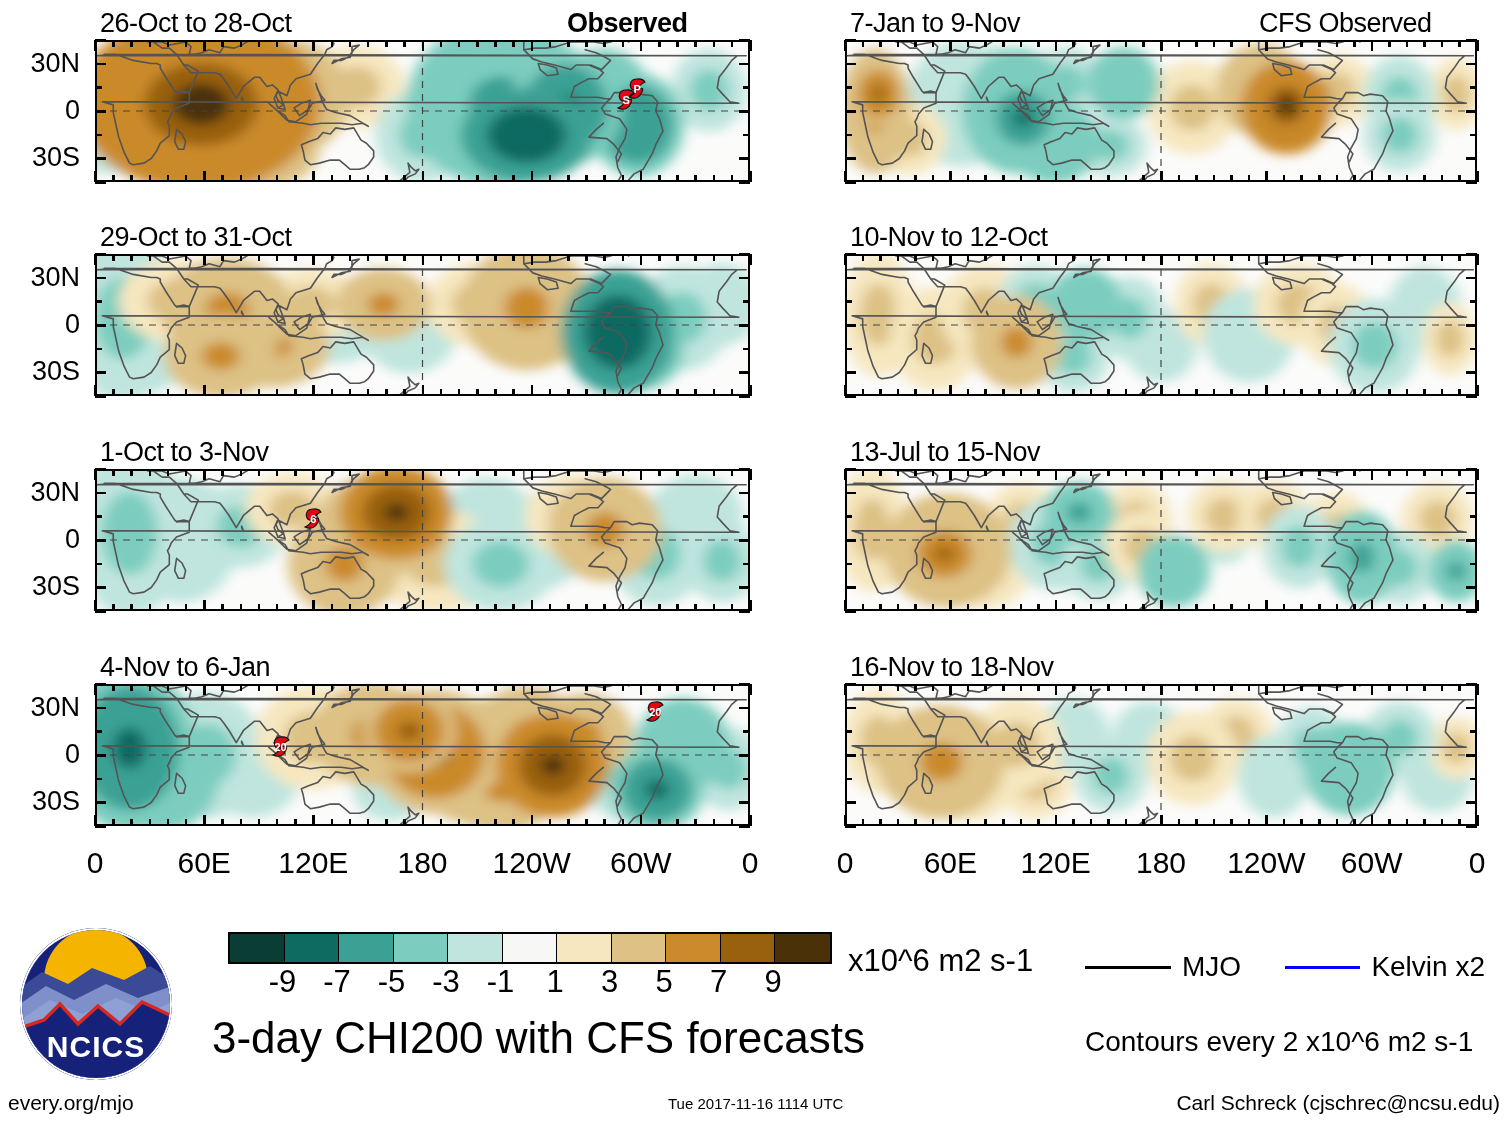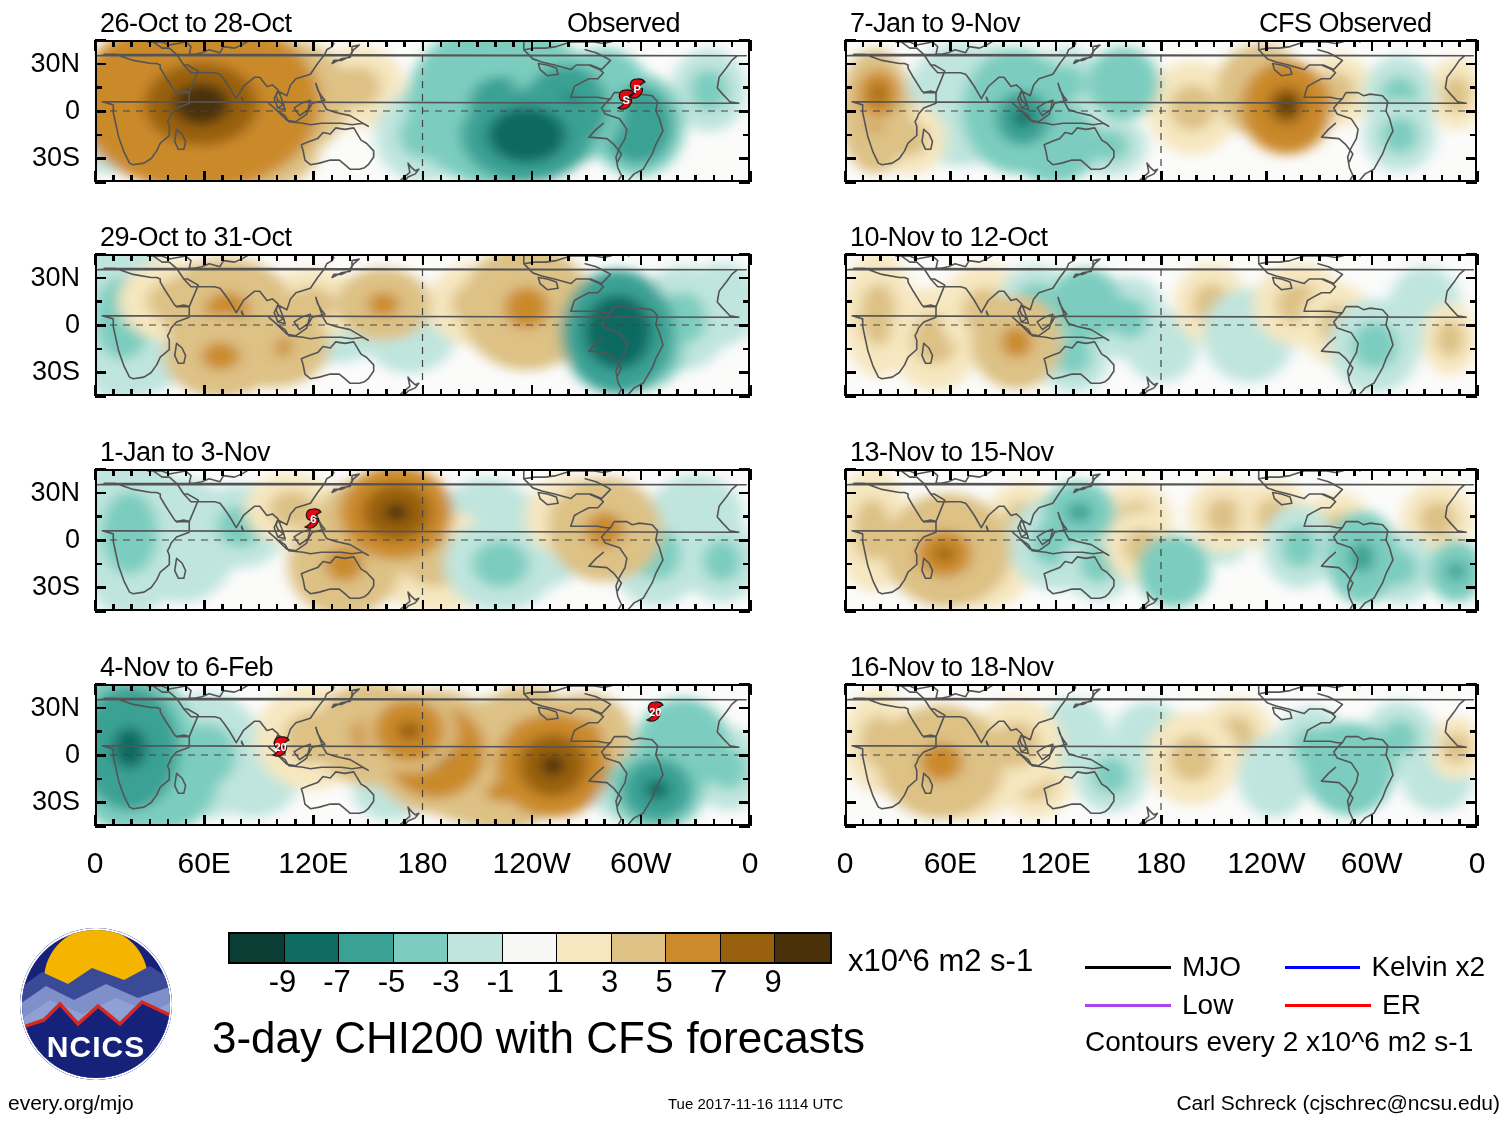--- a/index.html
+++ b/index.html
@@ -62,21 +62,21 @@
   .tc-num{position:absolute;left:0;top:0;width:22px;height:26px;color:#fff;
           font-size:11px;font-weight:bold;display:flex;align-items:center;
           justify-content:center;}
 </style>
 </head>
 <body>
 
 <div class="panel-grid">
     <div class="map-panel" style="left: 0px; top: 0px;">
       <div class="panel-title" style="left: 100px; top: 10px;">26-Oct to 28-Oct</div>
-      <div class="panel-title" style="left: 567px; top: 10px;">Observed</div>
+      <div class="panel-title" style="left: 567px; top: 10px; font-weight: bold;">Observed</div>
       <div class="map-frame" style="left: 95px; top: 40px; width: 655px; height: 142px;">
         <svg class="map-canvas" viewBox="0 0 1000 300" preserveAspectRatio="none">
           <rect x="0" y="0" width="1000" height="300" fill="#fbfbfa"></rect>
           <defs>
             <filter id="fobs1" x="-30%" y="-60%" width="160%" height="220%">
               <feGaussianBlur stdDeviation="11"></feGaussianBlur>
             </filter>
           </defs>
           <g filter="url(#fobs1)">
             <ellipse cx="60.0" cy="112.5" rx="72.5" ry="113.1" fill="#f6e7c0"></ellipse>
@@ -416,21 +416,21 @@
       <div class="tick" style="left: 95px; top: 324px; width: 11px; height: 2.5px;"></div>
       <div class="tick" style="left: 739px; top: 324px; width: 11px; height: 2.5px;"></div>
       <div class="tick" style="left: 95px; top: 347.667px; width: 7px; height: 2.5px;"></div>
       <div class="tick" style="left: 743px; top: 347.667px; width: 7px; height: 2.5px;"></div>
       <div class="tick" style="left: 95px; top: 371.333px; width: 11px; height: 2.5px;"></div>
       <div class="tick" style="left: 739px; top: 371.333px; width: 11px; height: 2.5px;"></div>
       <div class="tick" style="left: 95px; top: 395px; width: 11px; height: 2.5px;"></div>
       <div class="tick" style="left: 739px; top: 395px; width: 11px; height: 2.5px;"></div>
     </div>
     <div class="map-panel" style="left: 0px; top: 0px;">
-      <div class="panel-title" style="left: 100px; top: 439px;">1-Jan to 3-Nov</div>
+      <div class="panel-title" style="left: 100px; top: 439px;">1-Oct to 3-Nov</div>
       <div class="map-frame" style="left: 95px; top: 469px; width: 655px; height: 142px;">
         <svg class="map-canvas" viewBox="0 0 1000 300" preserveAspectRatio="none">
           <rect x="0" y="0" width="1000" height="300" fill="#fbfbfa"></rect>
           <defs>
             <filter id="fobs3" x="-30%" y="-60%" width="160%" height="220%">
               <feGaussianBlur stdDeviation="11"></feGaussianBlur>
             </filter>
           </defs>
           <g filter="url(#fobs3)">
             <ellipse cx="130.0" cy="150.0" rx="87.0" ry="135.7" fill="#bfe5de"></ellipse>
@@ -585,21 +585,21 @@
       <div class="tick" style="left: 95px; top: 539px; width: 11px; height: 2.5px;"></div>
       <div class="tick" style="left: 739px; top: 539px; width: 11px; height: 2.5px;"></div>
       <div class="tick" style="left: 95px; top: 562.667px; width: 7px; height: 2.5px;"></div>
       <div class="tick" style="left: 743px; top: 562.667px; width: 7px; height: 2.5px;"></div>
       <div class="tick" style="left: 95px; top: 586.333px; width: 11px; height: 2.5px;"></div>
       <div class="tick" style="left: 739px; top: 586.333px; width: 11px; height: 2.5px;"></div>
       <div class="tick" style="left: 95px; top: 610px; width: 11px; height: 2.5px;"></div>
       <div class="tick" style="left: 739px; top: 610px; width: 11px; height: 2.5px;"></div>
     </div>
     <div class="map-panel" style="left: 0px; top: 0px;">
-      <div class="panel-title" style="left: 100px; top: 654px;">4-Nov to 6-Feb</div>
+      <div class="panel-title" style="left: 100px; top: 654px;">4-Nov to 6-Jan</div>
       <div class="map-frame" style="left: 95px; top: 684px; width: 655px; height: 142px;">
         <svg class="map-canvas" viewBox="0 0 1000 300" preserveAspectRatio="none">
           <rect x="0" y="0" width="1000" height="300" fill="#fbfbfa"></rect>
           <defs>
             <filter id="fobs4" x="-30%" y="-60%" width="160%" height="220%">
               <feGaussianBlur stdDeviation="11"></feGaussianBlur>
             </filter>
           </defs>
           <g filter="url(#fobs4)">
             <ellipse cx="240.0" cy="195.0" rx="72.5" ry="90.5" fill="#bfe5de"></ellipse>
@@ -1119,21 +1119,21 @@
       <div class="tick" style="left: 845px; top: 324px; width: 11px; height: 2.5px;"></div>
       <div class="tick" style="left: 1466px; top: 324px; width: 11px; height: 2.5px;"></div>
       <div class="tick" style="left: 845px; top: 347.667px; width: 7px; height: 2.5px;"></div>
       <div class="tick" style="left: 1470px; top: 347.667px; width: 7px; height: 2.5px;"></div>
       <div class="tick" style="left: 845px; top: 371.333px; width: 11px; height: 2.5px;"></div>
       <div class="tick" style="left: 1466px; top: 371.333px; width: 11px; height: 2.5px;"></div>
       <div class="tick" style="left: 845px; top: 395px; width: 11px; height: 2.5px;"></div>
       <div class="tick" style="left: 1466px; top: 395px; width: 11px; height: 2.5px;"></div>
     </div>
     <div class="map-panel" style="left: 0px; top: 0px;">
-      <div class="panel-title" style="left: 850px; top: 439px;">13-Nov to 15-Nov</div>
+      <div class="panel-title" style="left: 850px; top: 439px;">13-Jul to 15-Nov</div>
       <div class="map-frame" style="left: 845px; top: 469px; width: 632px; height: 142px;">
         <svg class="map-canvas" viewBox="0 0 1000 300" preserveAspectRatio="none">
           <rect x="0" y="0" width="1000" height="300" fill="#fbfbfa"></rect>
           <defs>
             <filter id="ffcs3" x="-30%" y="-60%" width="160%" height="220%">
               <feGaussianBlur stdDeviation="11"></feGaussianBlur>
             </filter>
           </defs>
           <g filter="url(#ffcs3)">
             <ellipse cx="40.0" cy="127.5" rx="58.0" ry="135.7" fill="#f6e7c0"></ellipse>
@@ -1500,30 +1500,20 @@
   <div class="legend-row">
     <div class="legend-item">
       <span class="legend-line" id="ll0" style="border-top-color: rgb(0, 0, 0);"></span>
       <span class="legend-label">MJO</span>
     </div>
     <div class="legend-item">
       <span class="legend-line" id="ll1" style="border-top-color: rgb(0, 0, 255);"></span>
       <span class="legend-label">Kelvin x2</span>
     </div>
   </div>
-  <div class="legend-row">
-    <div class="legend-item">
-      <span class="legend-line" id="ll2" style="border-top-color: rgb(170, 68, 238);"></span>
-      <span class="legend-label">Low</span>
-    </div>
-    <div class="legend-item">
-      <span class="legend-line" id="ll3" style="border-top-color: rgb(255, 0, 0);"></span>
-      <span class="legend-label">ER</span>
-    </div>
-  </div>
 </div>
 <div class="legend-note">Contours every 2 x10^6 m2 s-1</div>
 
 <div class="logo">
   <svg width="152" height="152" viewBox="0 0 152 152">
     <circle cx="76" cy="76" r="76" fill="#ffffff"></circle>
     <clipPath id="lc">
         <circle cx="76" cy="76" r="74"></circle>
       </clipPath>
     <g clip-path="url(#lc)">

